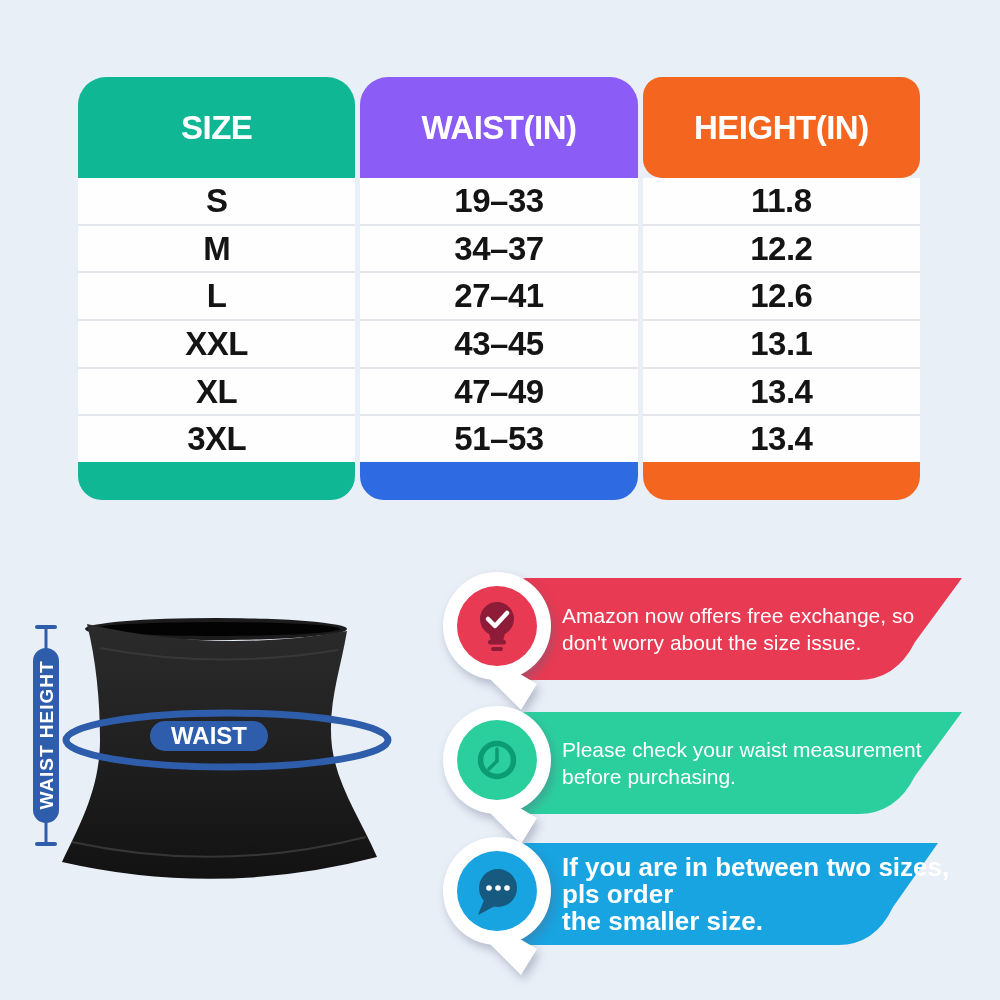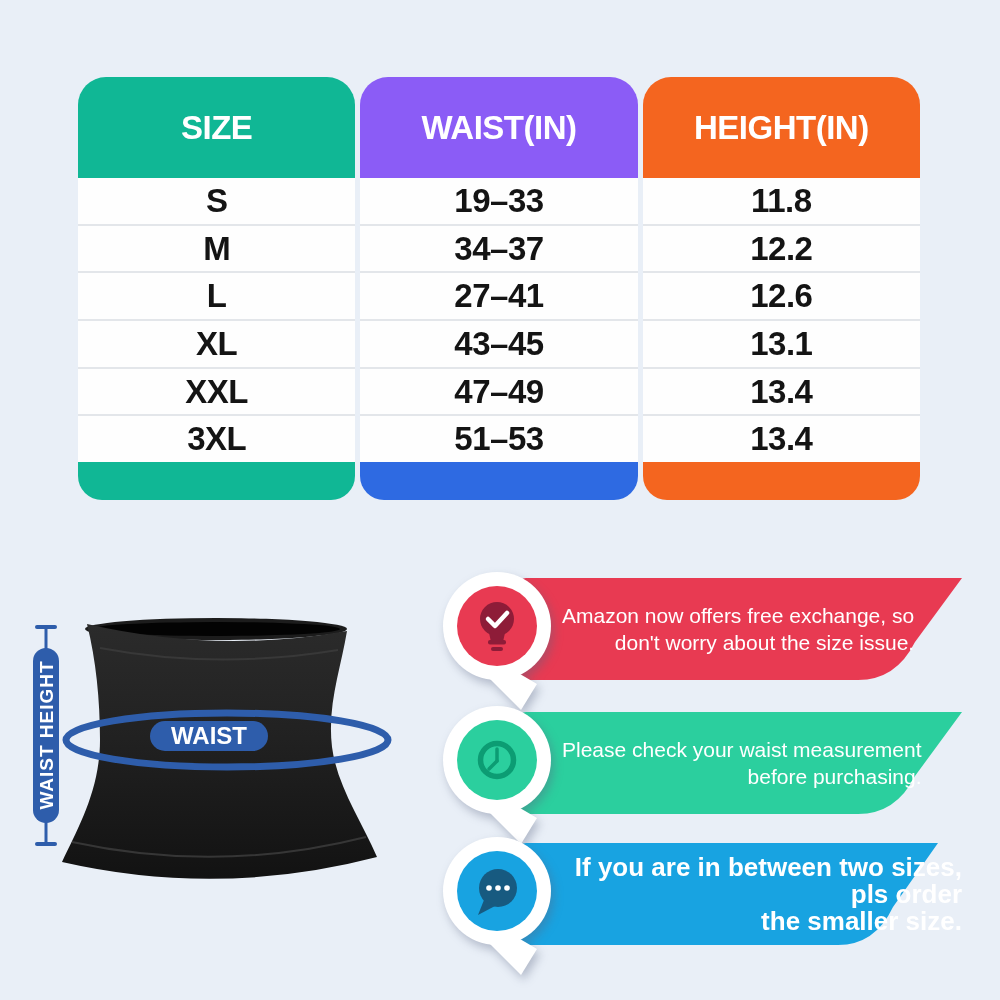--- a/index.html
+++ b/index.html
@@ -22,21 +22,21 @@
   .cell{
     flex:1;background:#fefefe;display:flex;align-items:center;justify-content:center;
     font-size:33px;font-weight:700;color:#141414;letter-spacing:-0.5px;
     border-bottom:2px solid #e3e6ea;
   }
   .cell.last{border-bottom:none;}
   .col-footer{flex:0 0 38px;border-radius:0 0 24px 24px;}
   
   .diagram{position:absolute;left:10px;top:590px;width:420px;height:310px;}
   
-  .callout{position:absolute;left:0;width:872px;height:102px;text-align:right;}
+  .callout{position:absolute;left:0;width:872px;height:102px;}
   .banner{position:absolute;left:520px;top:0;height:102px;}
   .callout-text{
     position:absolute;left:562px;top:9px;width:400px;height:84px;
     display:flex;align-items:center;
     color:#fff;font-size:21px;line-height:27px;white-space:pre-line;
   }
   .callout-text.bold{font-weight:700;font-size:26px;}
   .badge{
     position:absolute;left:437px;top:-12px;width:120px;height:145px;
     filter:drop-shadow(3px 5px 5px rgba(90,100,130,.38));
@@ -44,37 +44,37 @@
 </style>
 </head>
 <body style="background: rgb(233, 239, 247);">
 
 <div class="chart">
   <div class="col">
     <div class="col-header" style="background: rgb(16, 183, 149);">SIZE</div>
     <div class="cell">S</div>
     <div class="cell">M</div>
     <div class="cell">L</div>
+    <div class="cell">XXL</div>
     <div class="cell">XL</div>
-    <div class="cell">XXL</div>
     <div class="cell last">3XL</div>
     <div class="col-footer" style="background: rgb(16, 183, 149);"></div>
   </div>
   <div class="col">
     <div class="col-header" style="background: #8b5cf6;">WAIST(IN)</div>
     <div class="cell">19–33</div>
     <div class="cell">34–37</div>
     <div class="cell">27–41</div>
     <div class="cell">43–45</div>
     <div class="cell">47–49</div>
     <div class="cell last">51–53</div>
     <div class="col-footer" style="background: rgb(46, 106, 226);"></div>
   </div>
   <div class="col">
-    <div class="col-header" style="background: rgb(244, 101, 31);">HEIGHT(IN)</div>
+    <div class="col-header" style="background: rgb(244, 101, 31); border-radius: 19px;">HEIGHT(IN)</div>
     <div class="cell">11.8</div>
     <div class="cell">12.2</div>
     <div class="cell">12.6</div>
     <div class="cell">13.1</div>
     <div class="cell">13.4</div>
     <div class="cell last">13.4</div>
     <div class="col-footer" style="background: rgb(244, 101, 31);"></div>
   </div>
 </div>
 

